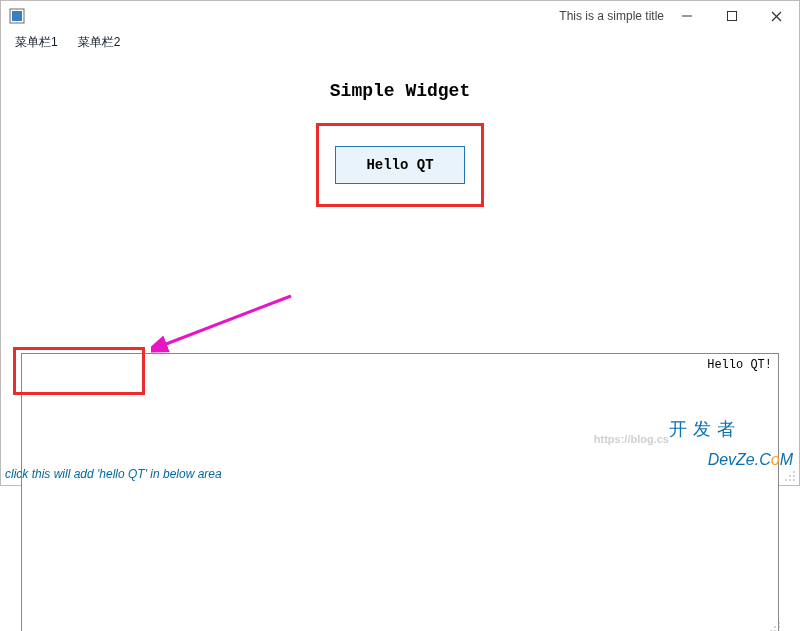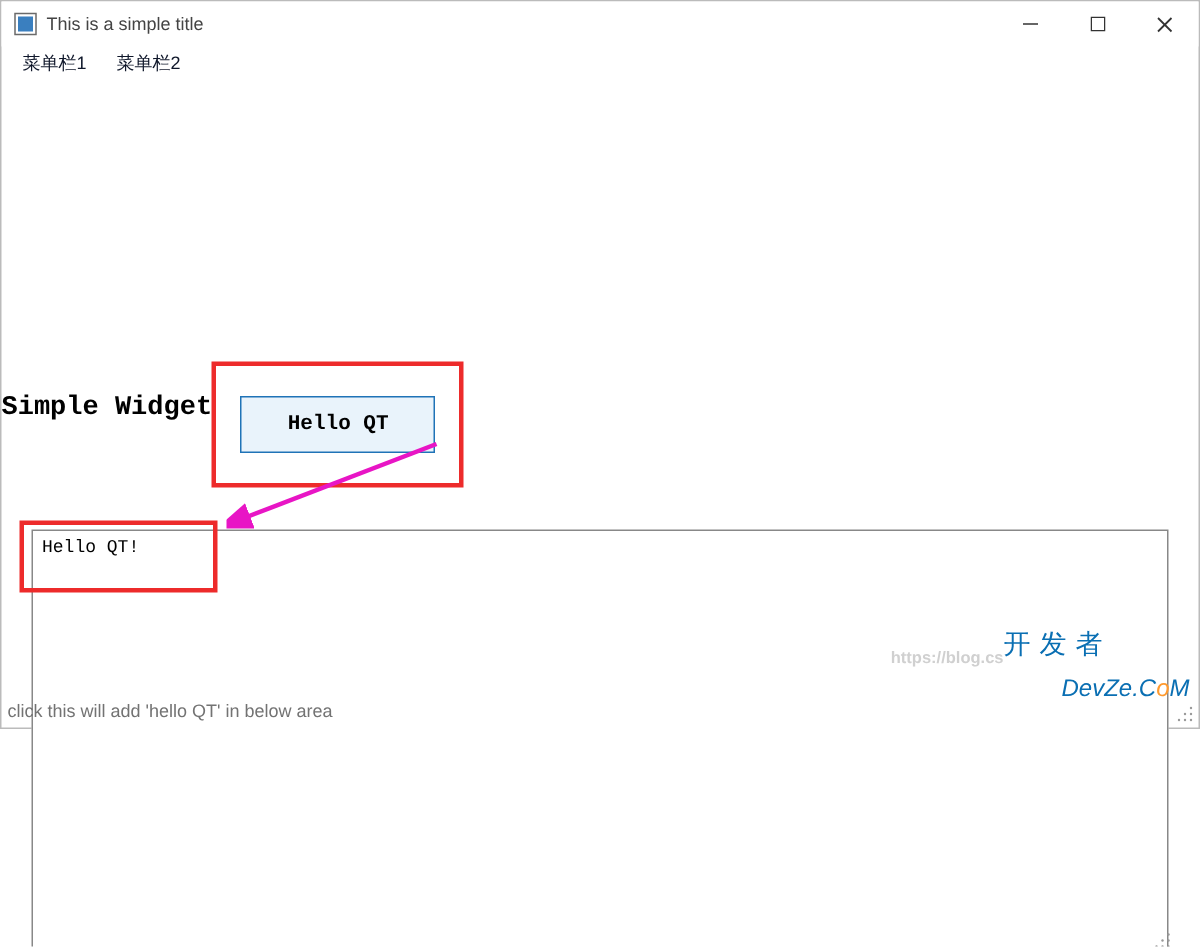--- a/index.html
+++ b/index.html
@@ -13,20 +13,21 @@
       overflow: hidden;
     }
     .window {
       width: 800px;
       height: 486px;
       border: 1px solid #bbb;
       background: #fff;
       display: flex;
       flex-direction: column;
       position: relative;
+      text-align: right;
     }
     .titlebar {
       height: 30px;
       background: #fff;
       display: flex;
       align-items: center;
       border-bottom: 0;
     }
     .titlebar-icon {
       width: 16px;
@@ -62,21 +63,21 @@
     .menu-item {
       font-size: 12px;
       color: #0f172a;
       padding: 2px 8px;
       margin-right: 4px;
     }
     .content {
       flex: 1;
       position: relative;
       display: flex;
-      flex-direction: row;
+      flex-direction: column;
       align-items: center;
       padding-top: 28px;
     }
     .heading {
       font-family: "Courier New", monospace;
       font-weight: bold;
       font-size: 18px;
       color: #000;
     }
     .button-highlight {
@@ -137,22 +138,23 @@
       height: 14px;
       pointer-events: none;
     }
     .statusbar {
       height: 22px;
       border-top: 0;
       display: flex;
       align-items: center;
       padding-left: 4px;
       font-size: 12px;
-      color: #737373;
-      position: relative;
+      color: #0369a1;
+      position: relative;
+      font-style: italic;
     }
     .watermark {
       position: absolute;
       right: 6px;
       bottom: 16px;
       font-size: 16px;
       font-style: italic;
       font-weight: 400;
       color: #0a6fb3;
       pointer-events: none;

